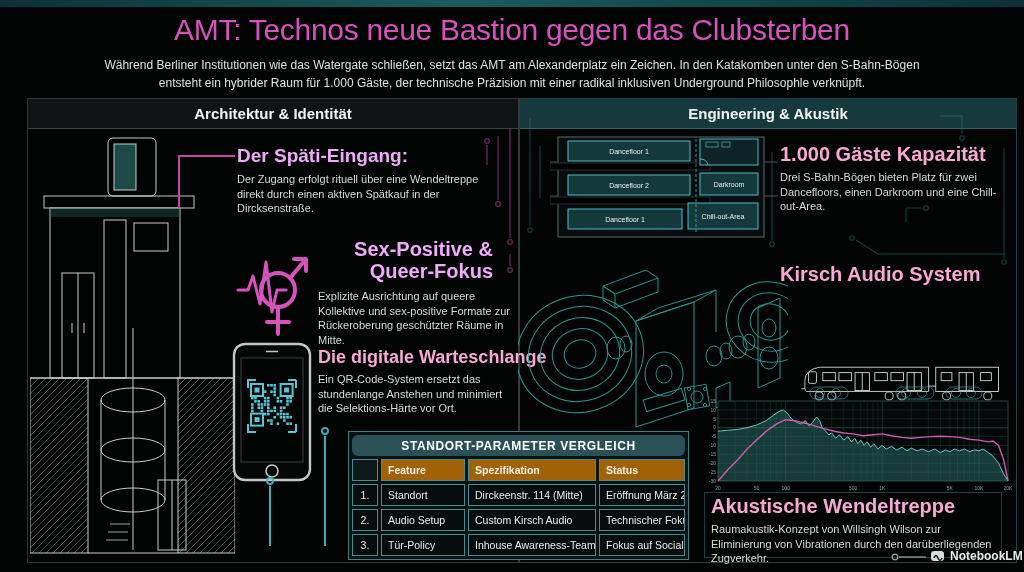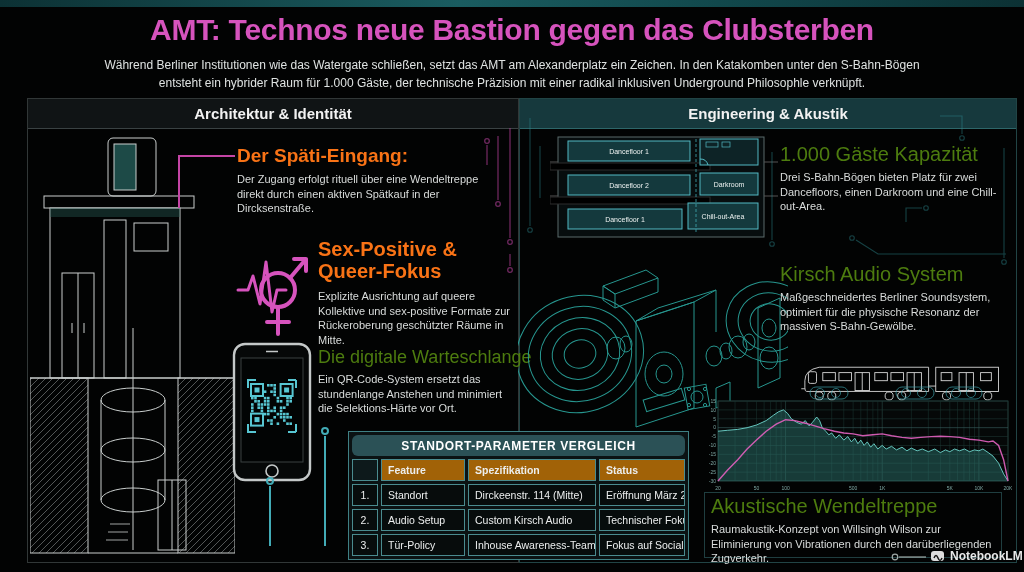--- a/index.html
+++ b/index.html
@@ -1,29 +1,29 @@
 <!DOCTYPE html>
 <html><head>
 <meta charset="utf-8">
 <style>
   html,body{margin:0;padding:0;background:#000;}
   #canvas{position:relative;width:1024px;height:572px;background:#020303;overflow:hidden;
     font-family:"Liberation Sans",sans-serif;color:#e4e4e4;}
   .abs{position:absolute;}
   .bar{height:7px;width:1024px;background:linear-gradient(90deg,#0c3134,#1a5c60 45%,#11484c 70%,#0c3134);}
-  .title{width:1024px;text-align:center;font-size:30px;font-weight:bold;color:#d653bd;letter-spacing:-.3px;}
+  .title{width:1024px;text-align:center;font-size:30px;font-weight:normal;color:#d653bd;letter-spacing:-.3px;}
   .subtitle{width:830px;text-align:center;font-size:12px;line-height:1.5;color:#dfe3e2;}
   .panel{border:1px solid rgba(150,165,165,.32);}
   .panel.teal{border-color:rgba(85,175,180,.38);}
   .panel-header{height:29px;display:flex;align-items:center;justify-content:center;
     font-size:15px;font-weight:bold;color:#f2f2f2;border-bottom:1px solid rgba(150,165,165,.32);}
   .ph-dark{background:#101415;}
   .ph-teal{background:#16393d;border-bottom-color:rgba(85,175,180,.38);}
-  .h-mag{font-size:19px;font-weight:bold;color:#f97316;line-height:1.08;}
-  .h-cyan{font-size:19px;font-weight:normal;color:#4d7c0f;line-height:1.08;}
+  .h-mag{font-size:19px;font-weight:bold;color:#f0abfc;line-height:1.08;text-align:right;}
+  .h-cyan{font-size:19px;font-weight:bold;color:#f9a8d4;line-height:1.08;}
   .body-txt{font-size:11px;line-height:1.34;color:#d9dcdb;}
   
   .tbl{background:#0b1213;border:1px solid #3f8084;padding:3px;box-sizing:border-box;}
   .tbl-title{background:#2b5156;color:#fff;font-weight:bold;font-size:12px;letter-spacing:.6px;
     text-align:center;padding:4px 0 3px;border-radius:6px;}
   .tbl-grid{display:grid;grid-template-columns:26px 84px 128px 1fr;gap:3px;margin-top:3px;}
   .tc{font-size:10.5px;padding:4px 6px;background:#070c0c;border:1px solid #4a8b8f;color:#eceeee;
     white-space:nowrap;overflow:hidden;}
   .tc.head{background:#a16207;font-weight:bold;}
   .tc.corner{background:#0d191b;}
@@ -294,21 +294,20 @@
       <circle cx="179" cy="161" r="6"></circle>
         <circle cx="171" cy="153" r="1.6"></circle>
         <circle cx="187" cy="153" r="1.6"></circle>
       <circle cx="171" cy="169" r="1.6"></circle>
         <circle cx="187" cy="169" r="1.6"></circle>
       <polygon points="198,152 212,146 212,166 198,172"></polygon>
     </g>
   </svg>
 
   <div class="abs h-cyan" style="left:780px;top:264px;font-size:20px">Kirsch Audio System</div>
-  <div class="abs body-txt" style="left:780px;top:290px;width:235px">Maßgeschneidertes Berliner Soundsystem, optimiert für die physische Resonanz der massiven S-Bahn-Gewölbe.</div>
 
   <svg class="abs" style="left:795px;top:352px" width="208" height="52" viewBox="0 0 230 58">
     <g stroke="#d8d8d8" fill="none" stroke-width="1">
       <path d="M148,44 H12 Q10,44 10,40 V32 Q10,20 26,17 H148 V44 Z"></path>
       <rect x="14" y="22" width="9" height="13" rx="2"></rect>
       <rect x="30" y="23" width="14" height="9"></rect>
         <rect x="48" y="23" width="14" height="9"></rect>
       <rect x="88" y="23" width="14" height="9"></rect>
         <rect x="106" y="23" width="14" height="9"></rect>
       <rect x="66" y="23" width="16" height="20"></rect>

